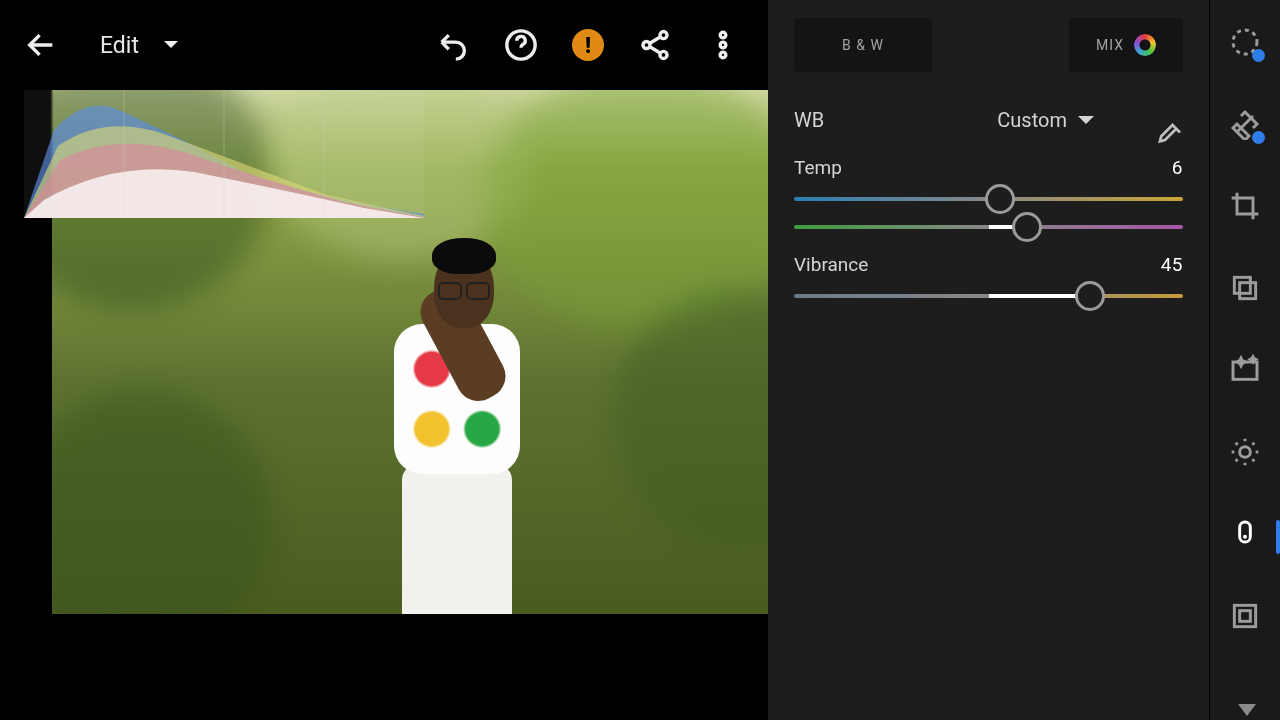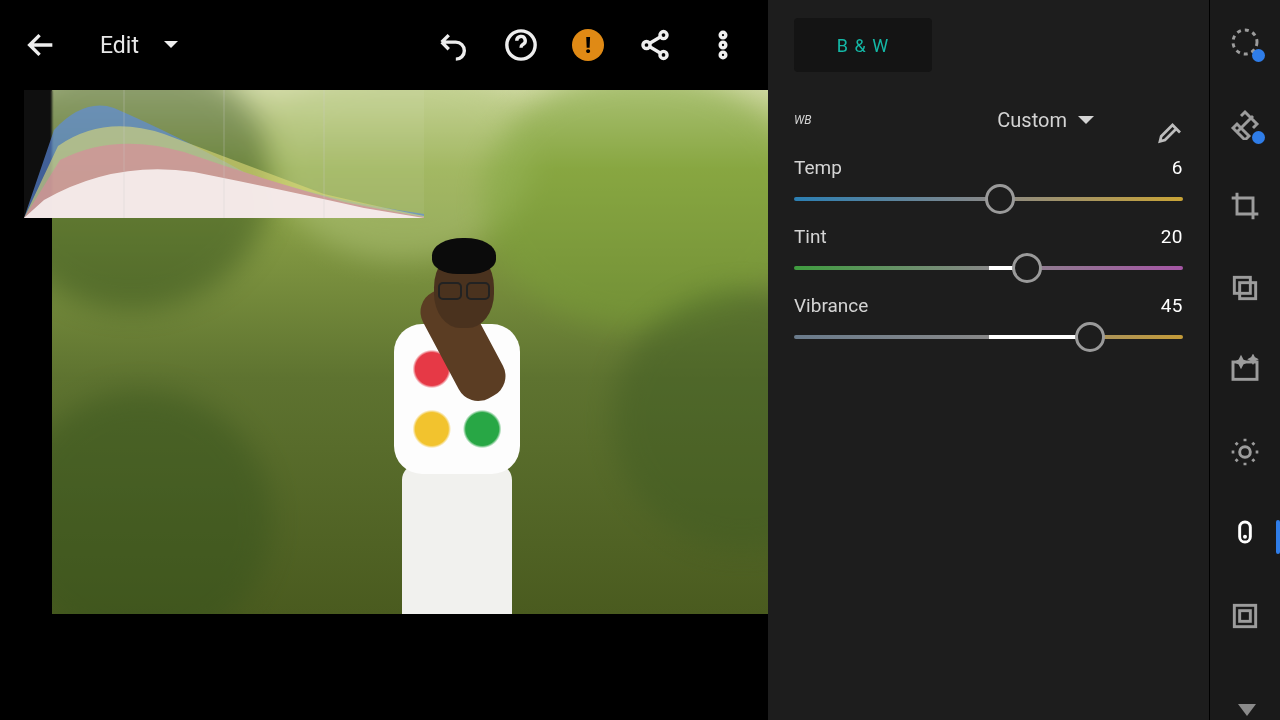--- a/index.html
+++ b/index.html
@@ -73,33 +73,33 @@
   
   .panel {
     position:absolute; left:768px; top:0; width:442px; height:720px;
     background:#1d1d1d; border-right:1px solid #000;
     padding:18px 26px 0 26px;
   }
   .tabs { display:flex; gap:12px; margin-bottom:36px; }
   .tab-bw, .tab-mix {
     height:54px; border-radius:4px; background:#141414;
     display:flex; align-items:center; justify-content:center;
-    cursor:pointer; font-size:18px; letter-spacing:1px; color:#14b8a6;
+    cursor:pointer; font-size:14px; letter-spacing:1px; color:#a3a3a3;
   }
   .tab-bw { width:138px; }
   .tab-mix { width:114px; margin-left:auto; gap:10px; }
   .mix-ring {
     width:22px;height:22px;border-radius:50%;
     background: conic-gradient(#e83a3a,#f2c32e,#44c544,#3aa8d8,#8a4bd1,#e83a3a);
     -webkit-mask: radial-gradient(circle,transparent 5px,#000 6px);
             mask: radial-gradient(circle,transparent 5px,#000 6px);
   }
 
   .wb-row { display:flex; align-items:center; margin-bottom:24px; color:#d4d4d4; }
-  .wb-label{font-size:12px;font-style:italic;}
+  .wb-label{font-size:20px;}
   .wb-drop{margin-left:auto; margin-right:88px; display:flex; align-items:center; gap:10px; font-size:20px; cursor:pointer;}
   .eyedrop{position:absolute; right:24px; top:120px; cursor:pointer;}
   .eyedrop svg{width:30px;height:30px;stroke:#bdbdbd;fill:none;stroke-width:2.2;}
 
   .slider { margin-bottom:24px; }
   .slider-head { display:flex; justify-content:space-between; font-size:19px; color:#d4d4d4; margin-bottom:18px;text-align:right; }
   .slider-head .val{color:#fff; letter-spacing:.5px;}
   .track { position:relative; height:4px; border-radius:2px; }
   .knob {
     position:absolute; top:50%; width:30px; height:30px; border-radius:50%;
@@ -202,20 +202,24 @@
     <path d="M0 128 L20 110 Q90 70 170 82 Q260 100 340 118 L400 128 Z" fill="rgba(255,255,255,.78)"></path>
     <line x1="100" y1="0" x2="100" y2="128" stroke="rgba(200,200,200,.35)"></line>
     <line x1="200" y1="0" x2="200" y2="128" stroke="rgba(200,200,200,.35)"></line>
     <line x1="300" y1="0" x2="300" y2="128" stroke="rgba(200,200,200,.35)"></line>
   </svg>
 </div>
 
 <div class="panel">
   <div class="tabs">
     <div class="tab-bw">B &amp; W</div>
+    <div class="tab-mix">
+      <span>MIX</span>
+      <span class="mix-ring"></span>
+    </div>
   </div>
 
   <div class="wb-row">
     <span class="wb-label">WB</span>
     <span class="wb-drop">
       <span>Custom</span>
       <svg width="18" height="11" viewBox="0 0 18 11" fill="#d4d4d4">
           <path d="M1 1l8 8 8-8z"></path>
         </svg>
     </span>
@@ -231,24 +235,20 @@
       <span>Temp</span>
       <span class="val">6</span>
     </div>
     <div class="track t-temp">
       <div class="fill" style="left:50%;width:3%"></div>
       <div class="knob" style="left:53%"></div>
     </div>
   </div>
 
   <div class="slider">
-    <div class="slider-head">
-      <span>Tint</span>
-      <span class="val">20</span>
-    </div>
     <div class="track t-tint">
       <div class="fill" style="left:50%;width:10%"></div>
       <div class="knob" style="left:60%"></div>
     </div>
   </div>
 
   <div class="slider">
     <div class="slider-head">
       <span>Vibrance</span>
       <span class="val">45</span>

